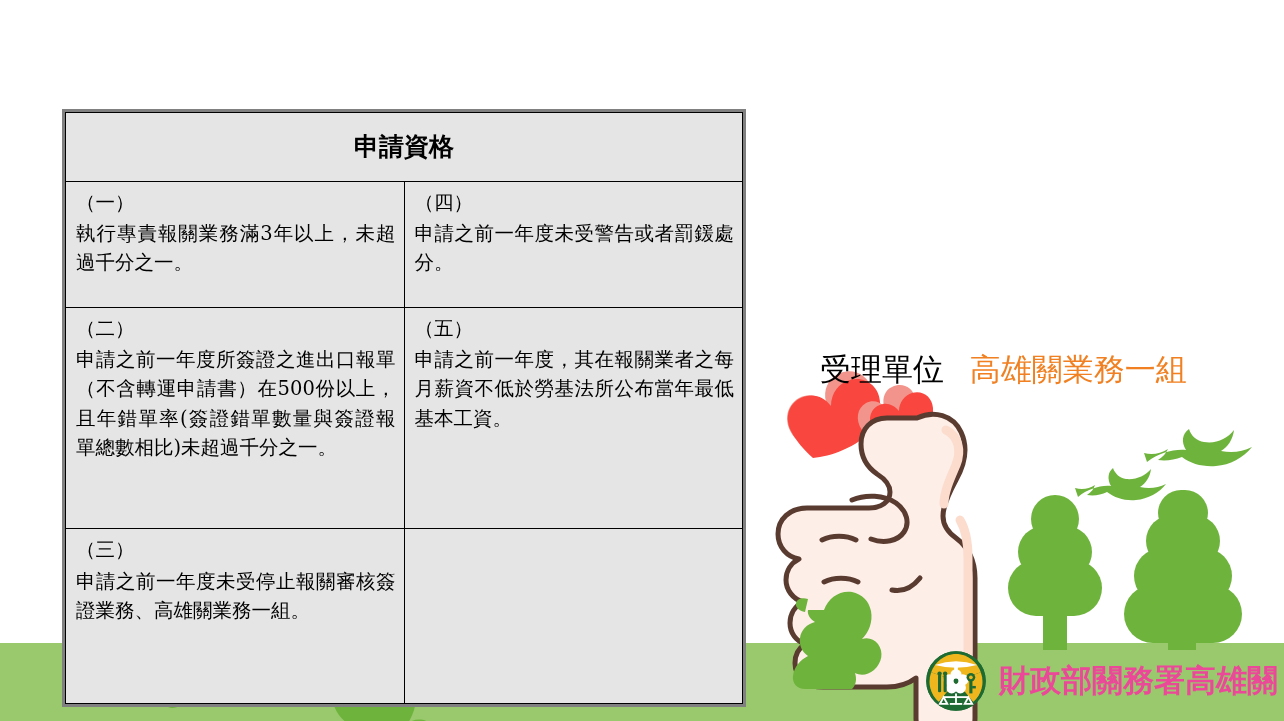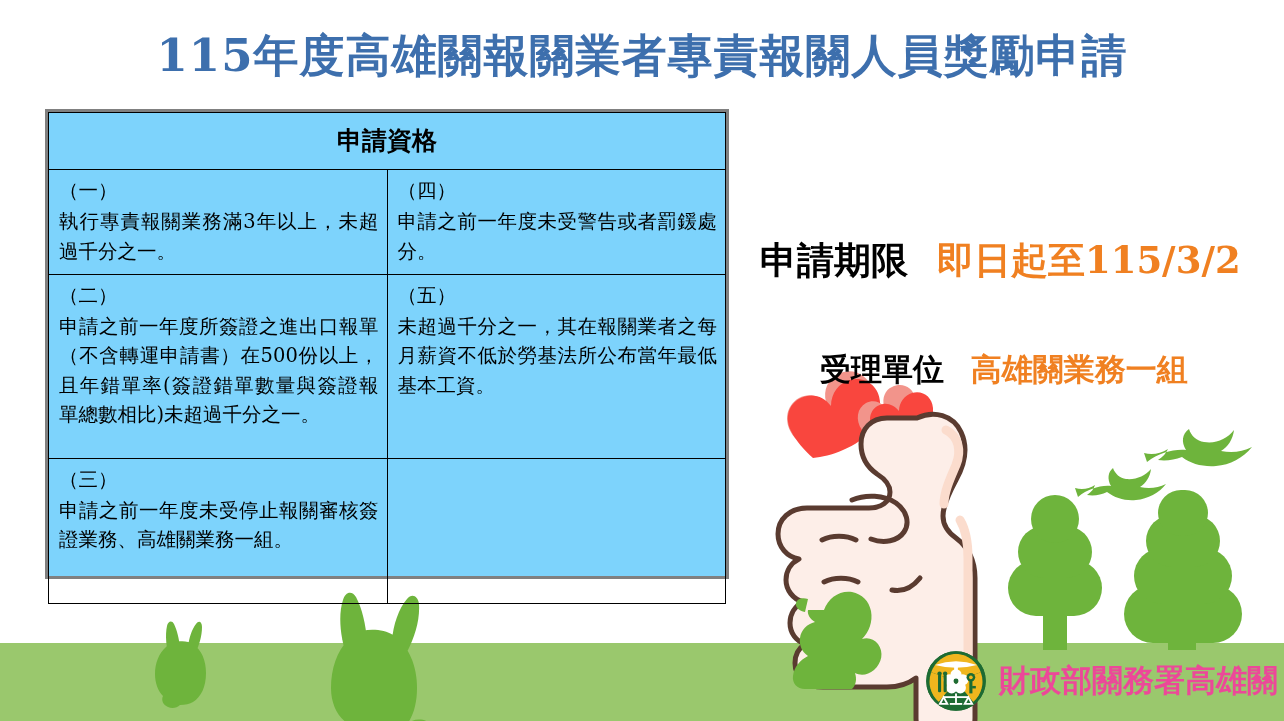--- a/index.html
+++ b/index.html
@@ -38,27 +38,27 @@
     font-weight: bold;
     letter-spacing: 1px;
     color: #3d6fad;
     font-family: "DejaVu Serif", "Liberation Serif", serif;
     white-space: nowrap;
   }
 
   
   .table-wrap {
     position: absolute;
-    left: 45px;
+    left: 62px;
     top: 109px;
     width: 684px;
-    height: 470px;
+    height: 598px;
     border: 3px solid #808080;
     box-sizing: border-box;
-    background: #7dd3fc;
+    background: #e5e5e5;
   }
   table.qual {
     width: 100%;
     height: 100%;
     border-collapse: collapse;
     table-layout: fixed;
   }
   table.qual td {
     border: 1px solid #000000;
     vertical-align: top;
@@ -102,21 +102,21 @@
     font-weight: bold;
     font-family: "DejaVu Serif", "Liberation Serif", serif;
   }
   .info-unit {
     position: absolute;
     left: 820px;
     top: 349px;
     width: 440px;
     white-space: nowrap;
     font-size: 31px;
-    font-weight: bold;
+    font-weight: normal;
     font-family: "DejaVu Serif", "Liberation Serif", serif;
   }
   .lbl-black { color: #000000; }
   .val-orange {
     color: #f08021;
     margin-left: 16px;
   }
 
   
   .footer-org {
@@ -246,21 +246,20 @@
       <path d="M348 660
                c-8 -22 -10 -45 -5 -60 c2 -8 9 -10 13 -3 c6 11 10 28 11 44 z
                M392 641 c1 -16 7 -33 15 -42 c5 -6 11 -3 12 5 c1 16 -4 33 -12 48 z
                M342 640 c10 -11 38 -14 51 -5 c16 11 24 31 24 53 c0 14 -3 26 -9 35
                c9 -6 21 -4 26 5 c6 10 2 23 -9 29 c-7 4 -15 3 -21 -1
                c-2 9 -10 14 -21 14 l-39 0 c-12 0 -19 -7 -18 -17
                c1 -13 9 -24 21 -30 c-10 -7 -16 -20 -16 -35 c0 -19 6 -37 17 -48 z"></path>
     </g>
   </svg>
 
-  <div class="title">115年度高雄關報關業者專責報關人員獎勵申請</div>
 
   <div class="table-wrap">
     <table class="qual">
       <tbody>
         <tr>
           <td class="head" colspan="2">申請資格</td>
         </tr>
         <tr class="row-a">
           <td class="col-left">
             <span class="cell-num">（一）</span>
@@ -271,41 +270,37 @@
             <span class="cell-body">申請之前一年度未受警告或者罰鍰處分。</span>
           </td>
         </tr>
         <tr class="row-b">
           <td class="col-left">
             <span class="cell-num">（二）</span>
             <span class="cell-body">申請之前一年度所簽證之進出口報單（不含轉運申請書）在500份以上，且年錯單率(簽證錯單數量與簽證報單總數相比)未超過千分之一。</span>
           </td>
           <td class="col-right">
             <span class="cell-num">（五）</span>
-            <span class="cell-body">未超過千分之一，其在報關業者之每月薪資不低於勞基法所公布當年最低基本工資。</span>
+            <span class="cell-body">申請之前一年度，其在報關業者之每月薪資不低於勞基法所公布當年最低基本工資。</span>
           </td>
         </tr>
         <tr class="row-c">
           <td class="col-left">
             <span class="cell-num">（三）</span>
             <span class="cell-body">申請之前一年度未受停止報關審核簽證業務、高雄關業務一組。</span>
           </td>
           <td class="col-right">
             <span class="cell-num"></span>
             <span class="cell-body"></span>
           </td>
         </tr>
       </tbody>
     </table>
   </div>
 
-  <div class="info-deadline">
-    <span class="lbl-black">申請期限</span>
-    <span class="val-orange">即日起至115/3/2</span>
-  </div>
 
   <div class="info-unit">
     <span class="lbl-black">受理單位</span>
     <span class="val-orange">高雄關業務一組</span>
   </div>
 
   <div class="footer-org">
     <svg width="62" height="62" viewBox="0 0 100 100">
       <circle cx="50" cy="50" r="48" fill="#1d6b33"></circle>
       <path d="M50 50 L50 6 A44 44 0 0 1 90 36 Z" fill="#f0b61e"></path>

